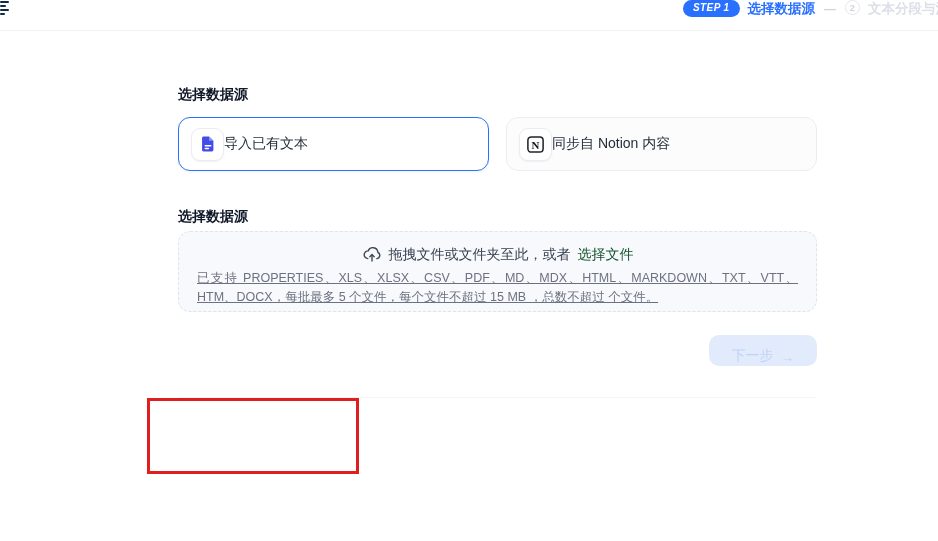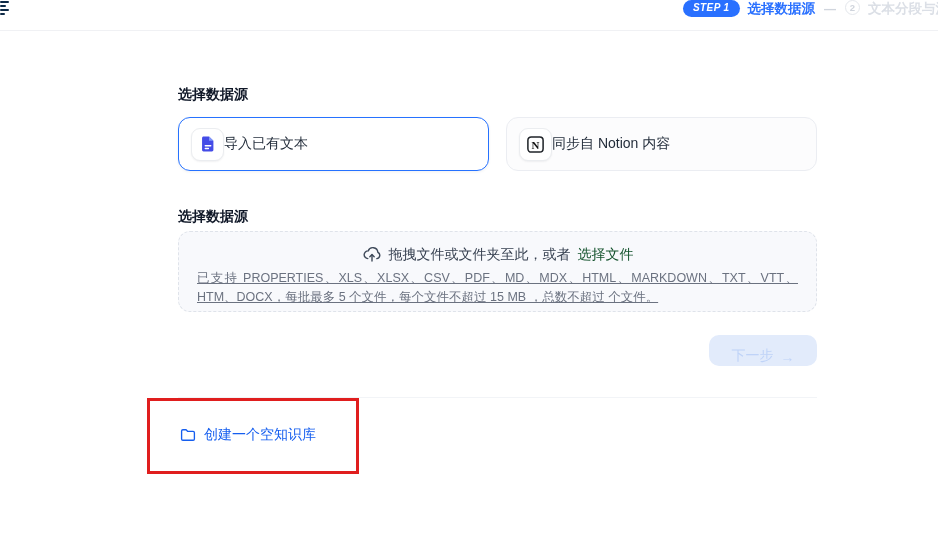--- a/index.html
+++ b/index.html
@@ -141,24 +141,16 @@
     <div class="drop-hint">已支持 PROPERTIES、XLS、XLSX、CSV、PDF、MD、MDX、HTML、MARKDOWN、TXT、VTT、HTM、DOCX，每批最多 5 个文件，每个文件不超过 15 MB ，总数不超过 个文件。</div>
   </div>
 
   <button class="next-btn" disabled="">
     <span>下一步</span>
     <span>→</span>
   </button>
 
   <div class="divider"></div>
 
-  <a class="create-link">
-    <span style="display:flex;">
-      <svg width="16" height="16" viewBox="0 0 18 18" fill="none" stroke="#155eef" stroke-width="1.5" stroke-linecap="round" stroke-linejoin="round">
-        <path d="M1.8 4.6c0-.8.64-1.5 1.45-1.5h3.6l1.9 1.9h6c.8 0 1.45.66 1.45 1.47v7c0 .8-.64 1.46-1.45 1.46H3.25c-.8 0-1.45-.65-1.45-1.46z"></path>
-      </svg>
-    </span>
-    <span>创建一个空知识库</span>
-  </a>
 
   <div class="annotation-rect"></div>
 
 </div>
 
 </body></html>

